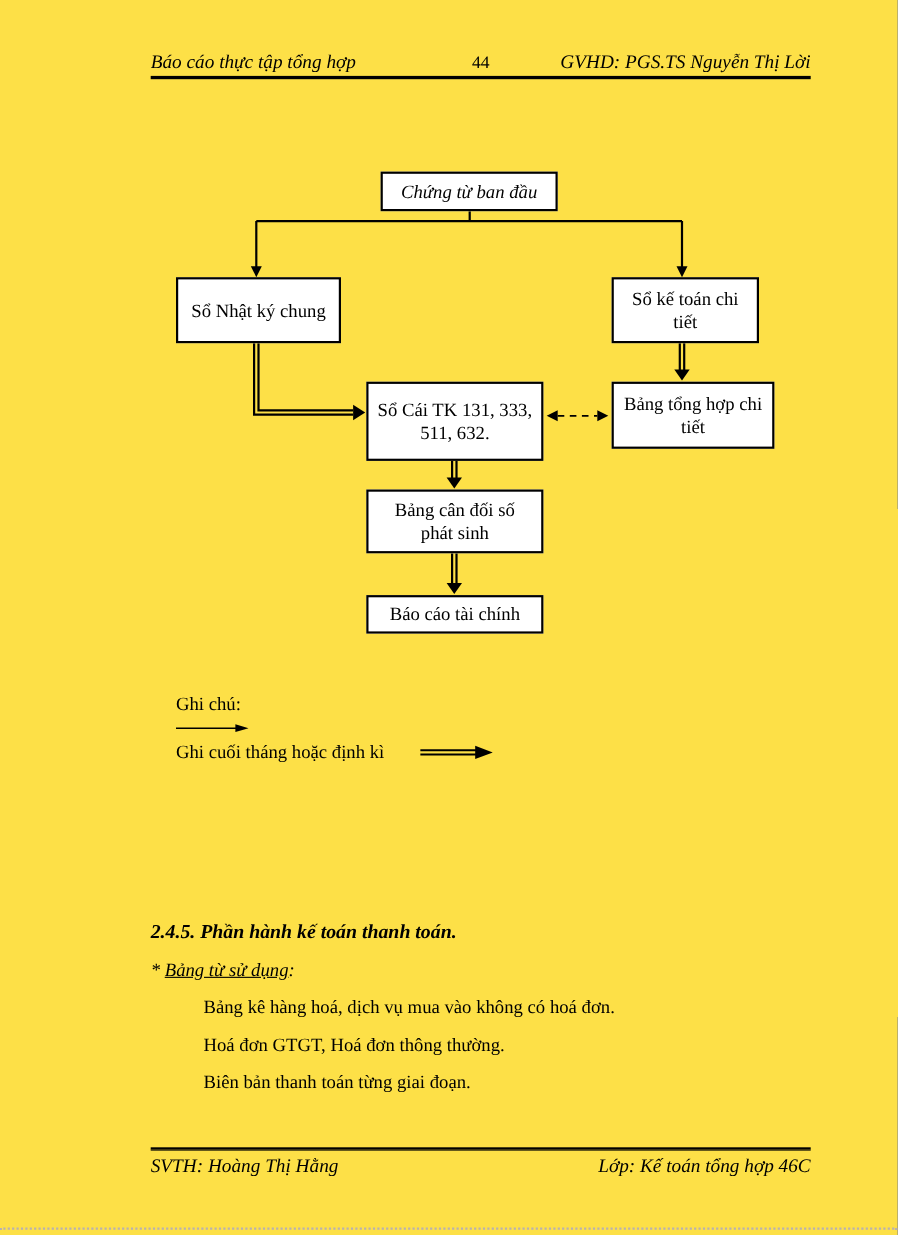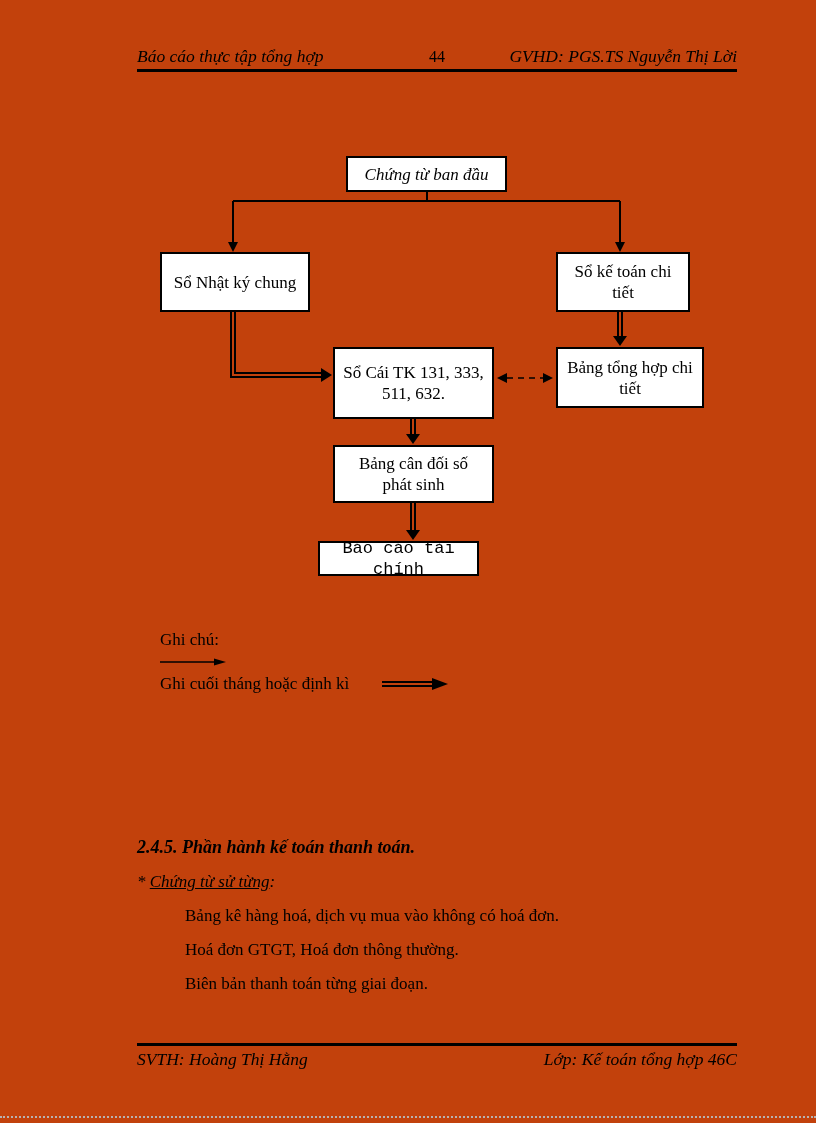--- a/index.html
+++ b/index.html
@@ -2,21 +2,21 @@
 <html><head>
 <meta charset="utf-8">
 <style>
   * { margin: 0; padding: 0; box-sizing: border-box; }
   html, body { background: #888; }
   body { display: flex; justify-content: center; }
   .page {
     position: relative;
     width: 816px;
     height: 1123px;
-    background: #c2410c;
+    background: #fde047;
     font-family: "Liberation Serif", "DejaVu Serif", serif;
     color: #000;
     overflow: hidden;
   }
 
   
   .doc-header { position: absolute; left: 137px; top: 46px; width: 600px; }
   .hdr-row { display: flex; align-items: baseline; font-size: 17.5px; }
   .hdr-left  { flex: 1; font-style: italic; }
   .hdr-page  { flex: 0 0 auto; font-size: 16px; }
@@ -38,21 +38,21 @@
     font-size: 17px; line-height: 21px;
     padding: 2px 8px;
     background: #fff;
   }
   .b-source  { left: 346px; top:  16px; width: 161px; height: 36px; font-style: italic; }
   .b-journal { left: 160px; top: 112px; width: 150px; height: 60px; }
   .b-detail  { left: 556px; top: 112px; width: 134px; height: 60px; }
   .b-ledger  { left: 333px; top: 207px; width: 161px; height: 72px; }
   .b-summary { left: 556px; top: 207px; width: 148px; height: 61px; }
   .b-balance { left: 333px; top: 305px; width: 161px; height: 58px; }
-  .b-report  { left: 318px; top: 401px; width: 161px; height: 35px; font-family: Liberation Mono, monospace; }
+  .b-report  { left: 333px; top: 401px; width: 161px; height: 35px; }
 
   
   .legend { position: absolute; left: 160px; top: 629px; font-size: 17px; }
   .legend-row { display: flex; align-items: center; height: 22px; }
   .legend-label { display: inline-block; width: 222px; }
   .legend-arrow { flex: 0 0 auto; }
   .legend-arrow line    { stroke: #000; }
   .legend-arrow polygon { fill: #000; }
 
   
@@ -163,21 +163,21 @@
       <svg class="legend-arrow" width="66" height="14" viewBox="0 0 66 14" xmlns="http://www.w3.org/2000/svg">
         <line x1="0" y1="5" x2="51" y2="5" stroke-width="1.8"></line>
         <line x1="0" y1="9" x2="51" y2="9" stroke-width="1.8"></line>
         <polygon points="66,7 50,1 50,13"></polygon>
       </svg>
     </div>
   </section>
 
   <section class="body-text">
     <h3 class="section-heading">2.4.5. Phần hành kế toán thanh toán.</h3>
-    <p class="subheading"><span>*</span> <span class="u">Chứng từ sử từng</span><span>:</span></p>
+    <p class="subheading"><span>*</span> <span class="u">Bảng từ sử dụng</span><span>:</span></p>
     <p class="para">Bảng kê hàng hoá, dịch vụ mua vào không có hoá đơn.</p>
     <p class="para">Hoá đơn GTGT, Hoá đơn thông thường.</p>
     <p class="para">Biên bản thanh toán từng giai đoạn.</p>
   </section>
 
   <footer class="doc-footer">
     <div class="rule-thick-thin"></div>
     <div class="ftr-row">
       <span>SVTH: Hoàng Thị Hằng</span>
       <span>Lớp: Kế toán tổng hợp 46C</span>

